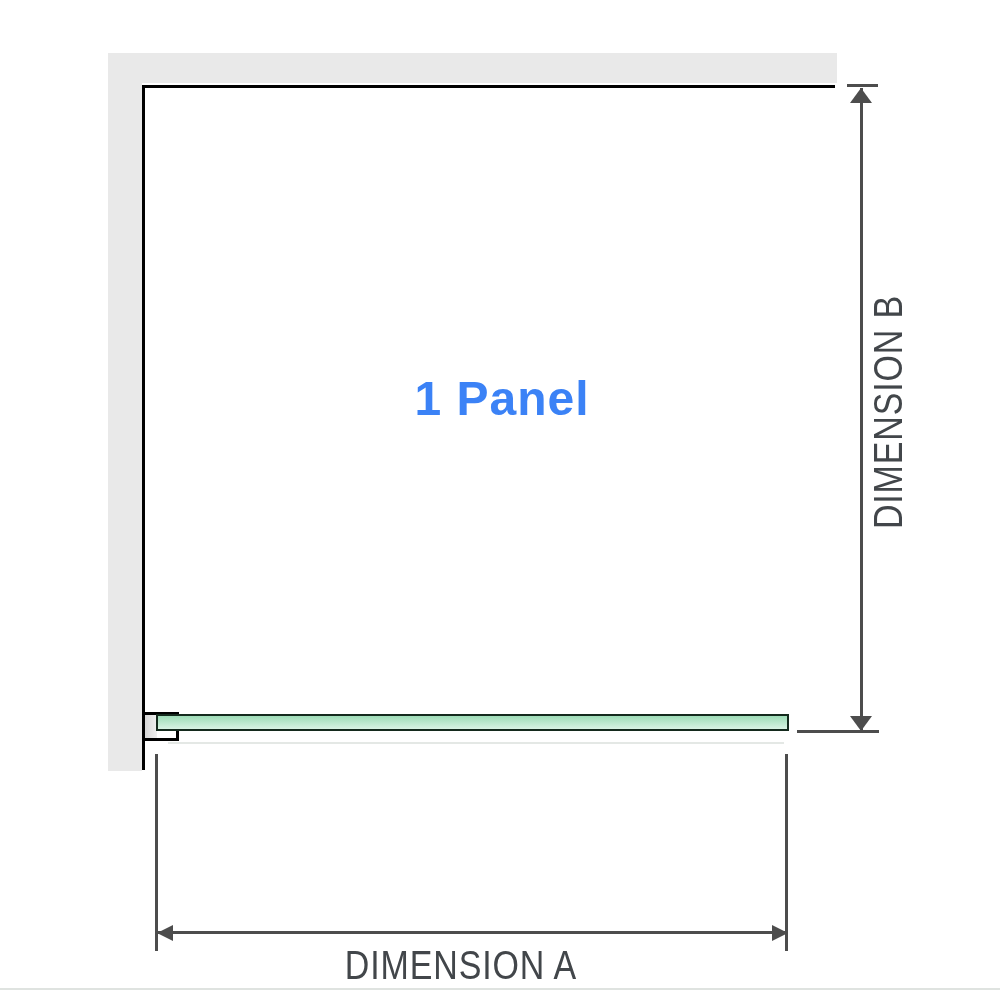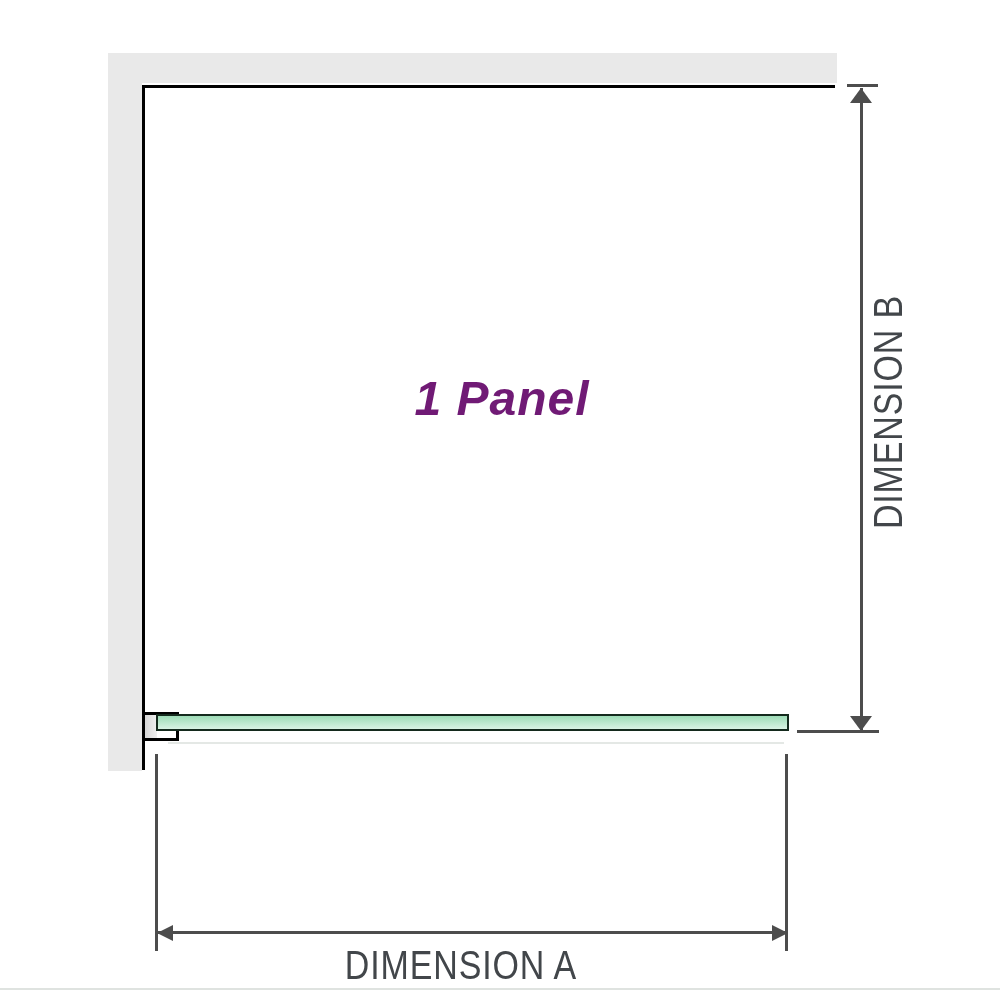--- a/index.html
+++ b/index.html
@@ -17,22 +17,22 @@
   .wall-top{left:108px;top:53px;width:729px;height:30px;}
   .wall-left{left:108px;top:53px;width:34px;height:718px;}
   .edge{background:#000000;}
   .edge-top{left:142px;top:85px;width:693px;height:3px;}
   .edge-left{left:142px;top:85px;width:3px;height:685px;}
 
   
   .panel-label{
     left:502px;top:398px;
     transform:translate(-50%,-50%);
-    font-style:italic;font-weight:700;font-size:48px;
-    color:#701a75;letter-spacing:1px;white-space:nowrap;
+    font-weight:700;font-size:48px;
+    color:#3b82f6;letter-spacing:1px;white-space:nowrap;
   }
 
   
   .glass{
     left:156px;top:714px;width:633px;height:17px;
     box-sizing:border-box;
     border:2px solid #142a1d;
     background:linear-gradient(180deg,#9edcb7 0%,#b7e6ca 45%,#d9f3e4 100%);
     z-index:3;
   }

